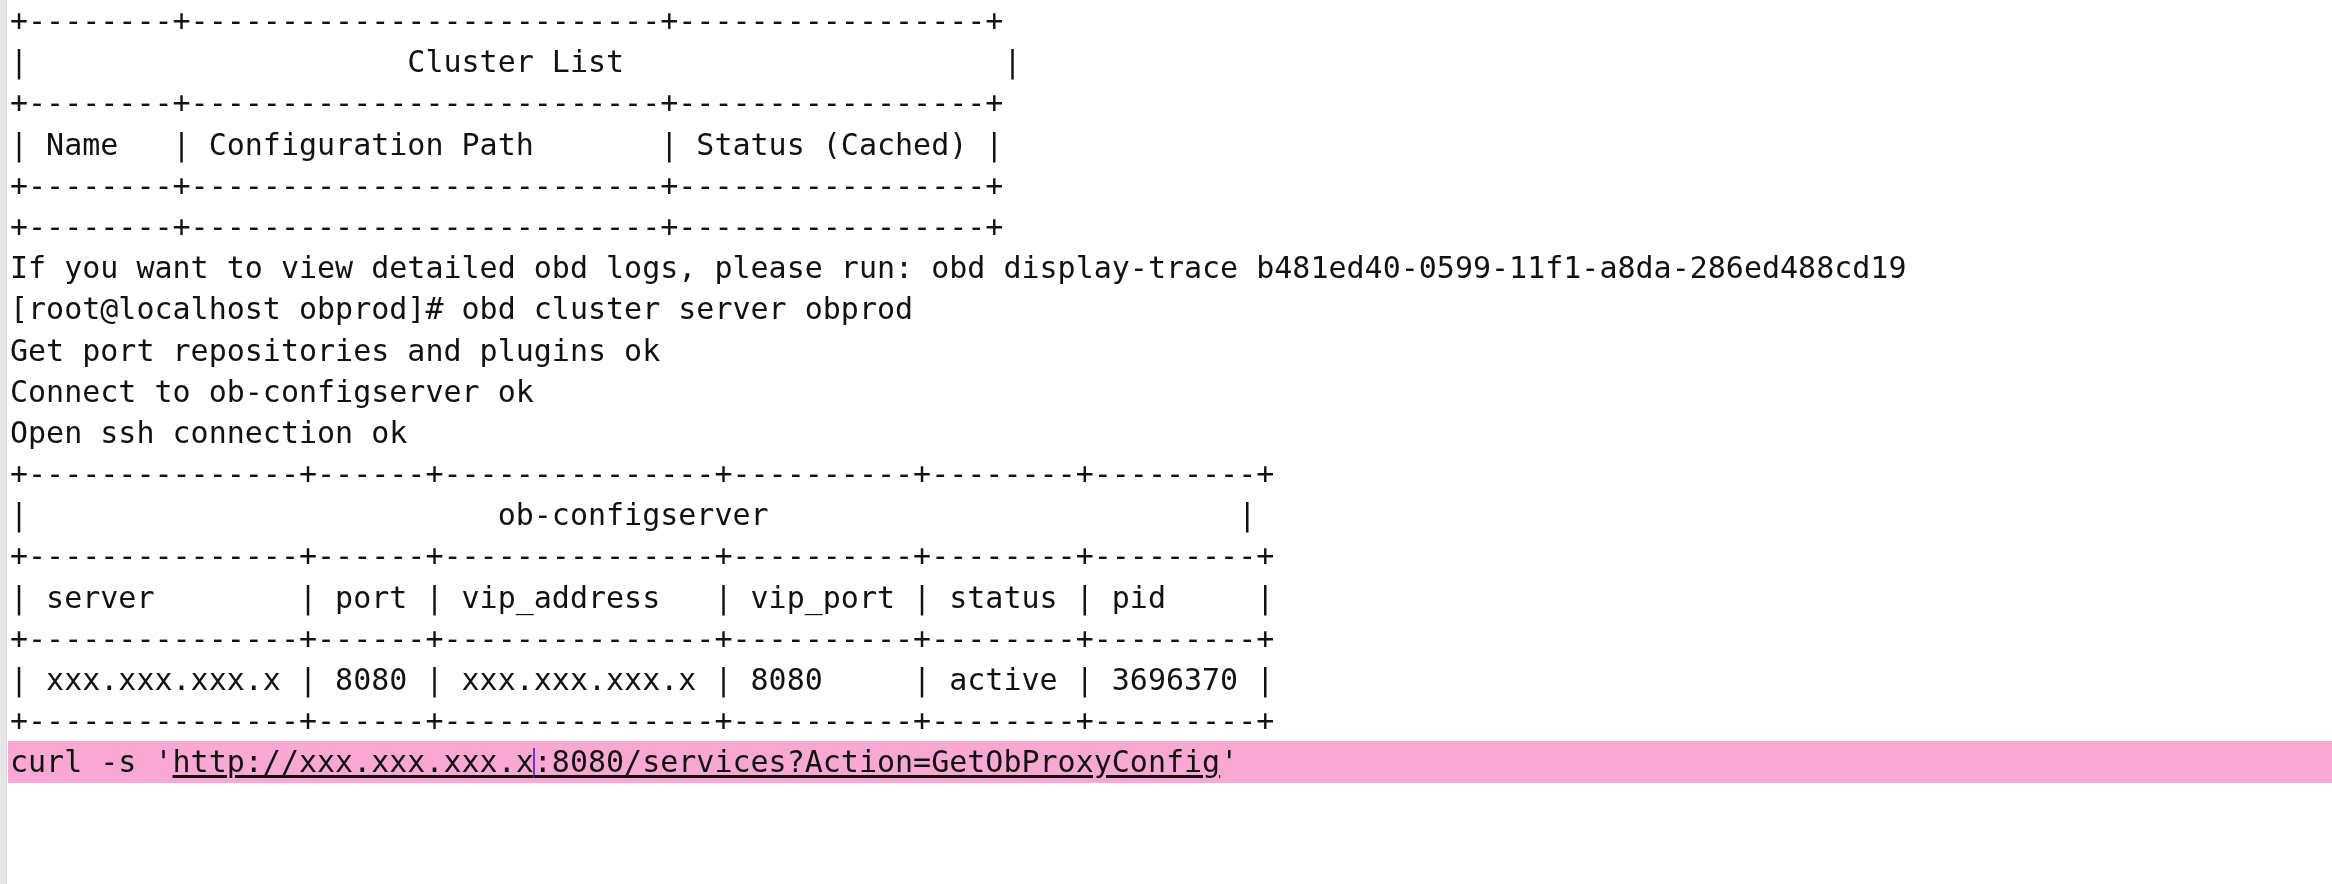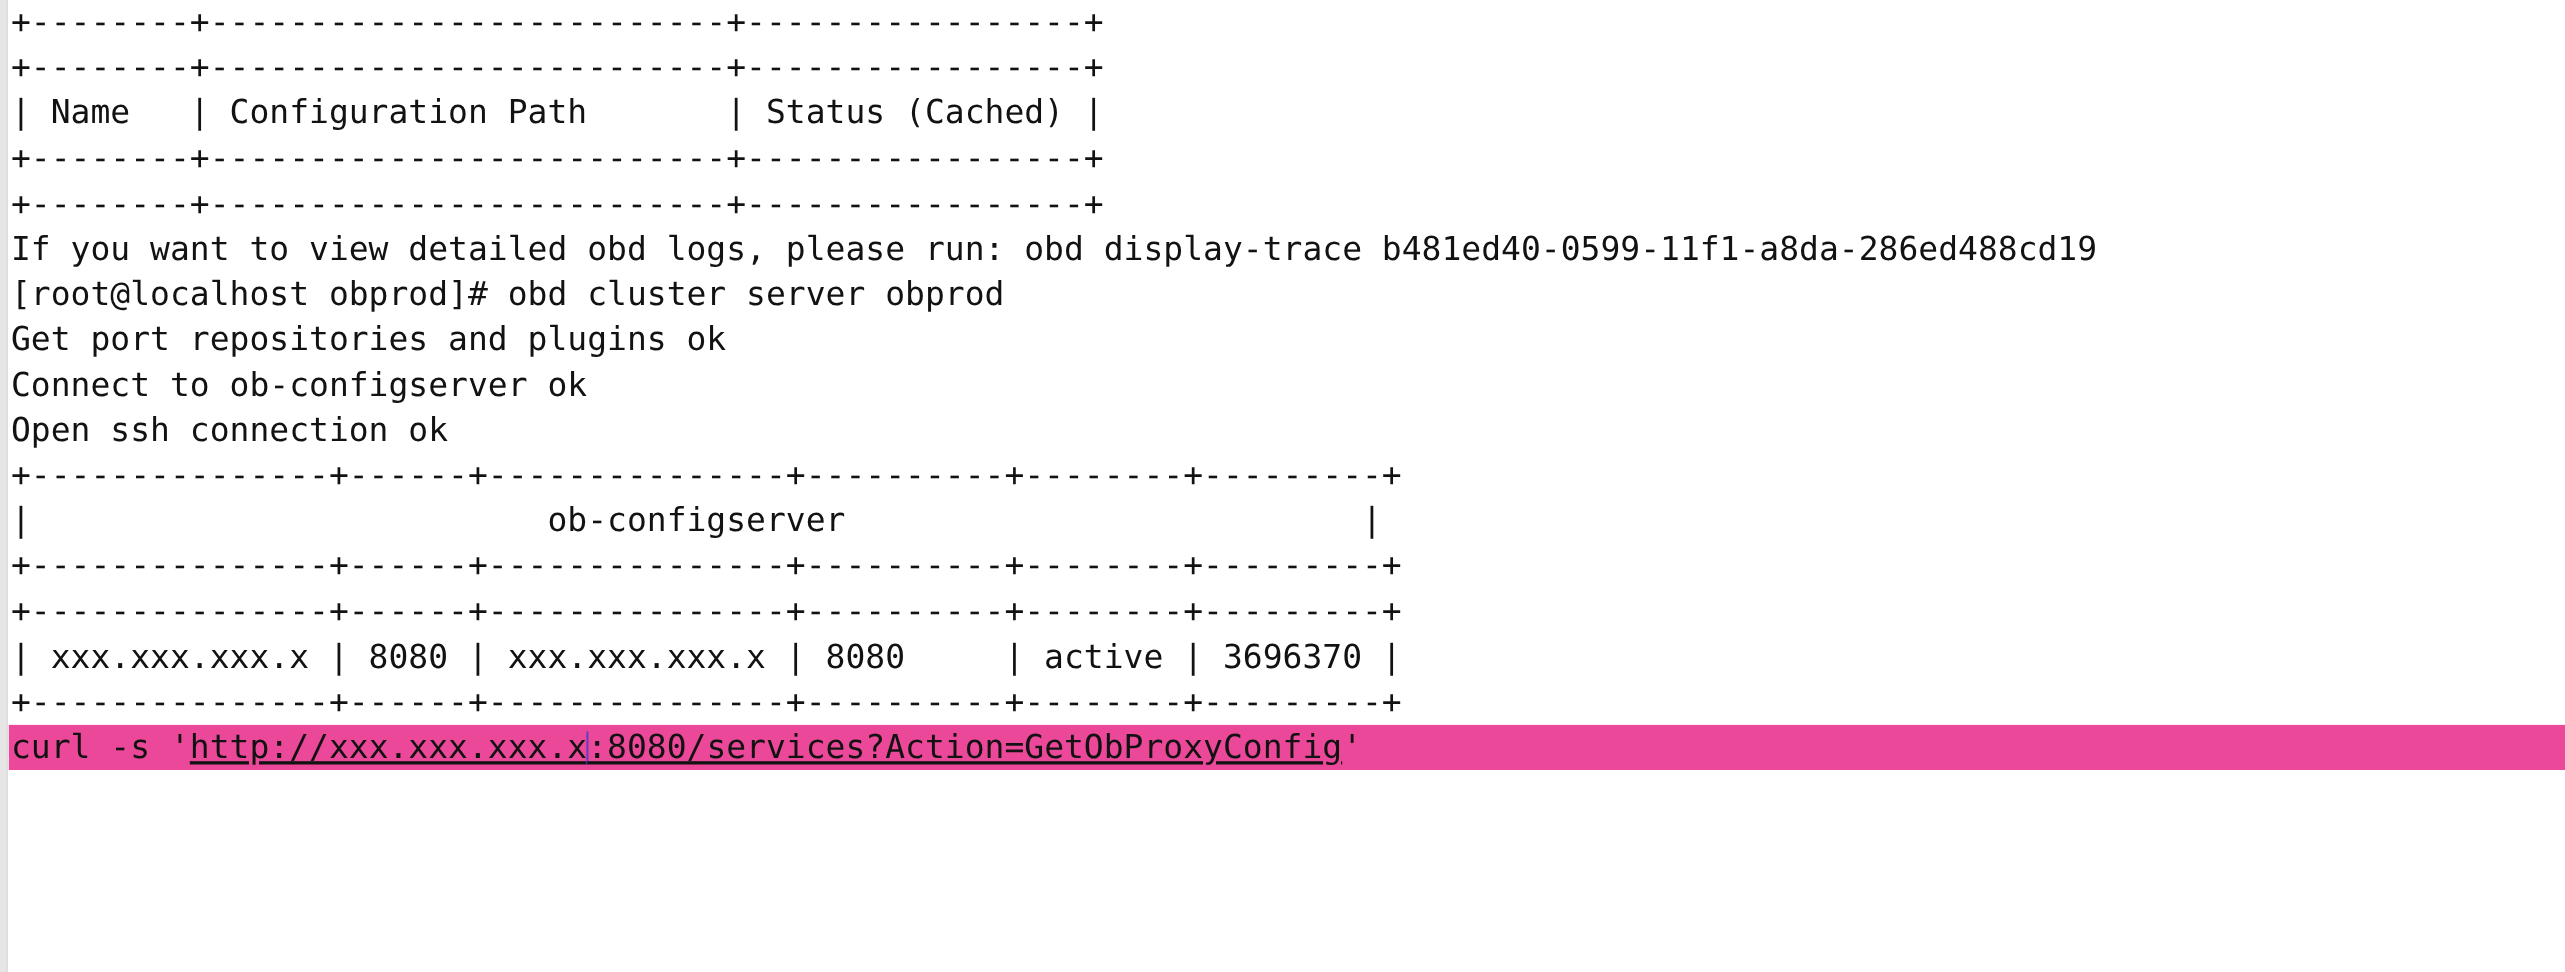--- a/index.html
+++ b/index.html
@@ -49,21 +49,21 @@
     font-size: 30px;
     letter-spacing: 0px;
     white-space: pre;
     color: #121212;
     font-family: "DejaVu Sans Mono", "Liberation Mono", monospace;
     padding-left: 2px;
     box-sizing: border-box;
   }
 
   .line.highlight {
-    background: #ec4899;
+    background: #f9a8d4;
   }
 
   .line .url {
     text-decoration: underline;
     text-underline-offset: 3px;
   }
 
   .caret {
     display: inline-block;
     width: 0;
@@ -76,32 +76,34 @@
 </head>
 <body>
 
 <div id="terminal">
 
   <div id="gutter"></div>
 
   <div id="lines">
 
     <div class="line">+--------+--------------------------+-----------------+</div>
+    <div class="line">|                     Cluster List                     |</div>
     <div class="line">+--------+--------------------------+-----------------+</div>
     <div class="line">| Name   | Configuration Path       | Status (Cached) |</div>
     <div class="line">+--------+--------------------------+-----------------+</div>
     <div class="line">+--------+--------------------------+-----------------+</div>
     <div class="line">If you want to view detailed obd logs, please run: obd display-trace b481ed40-0599-11f1-a8da-286ed488cd19</div>
     <div class="line">[root@localhost obprod]# obd cluster server obprod</div>
     <div class="line">Get port repositories and plugins ok</div>
     <div class="line">Connect to ob-configserver ok</div>
     <div class="line">Open ssh connection ok</div>
     <div class="line">+---------------+------+---------------+----------+--------+---------+</div>
     <div class="line">|                          ob-configserver                          |</div>
     <div class="line">+---------------+------+---------------+----------+--------+---------+</div>
+    <div class="line">| server        | port | vip_address   | vip_port | status | pid     |</div>
     <div class="line">+---------------+------+---------------+----------+--------+---------+</div>
     <div class="line">| xxx.xxx.xxx.x | 8080 | xxx.xxx.xxx.x | 8080     | active | 3696370 |</div>
     <div class="line">+---------------+------+---------------+----------+--------+---------+</div>
 
     <div class="line highlight"><span>curl -s '</span><span class="url">http://xxx.xxx.xxx.x</span><span class="caret"></span><span class="url">:8080/services?Action=GetObProxyConfig</span><span>'</span></div>
 
   </div>
 </div>
 
 </body></html>

